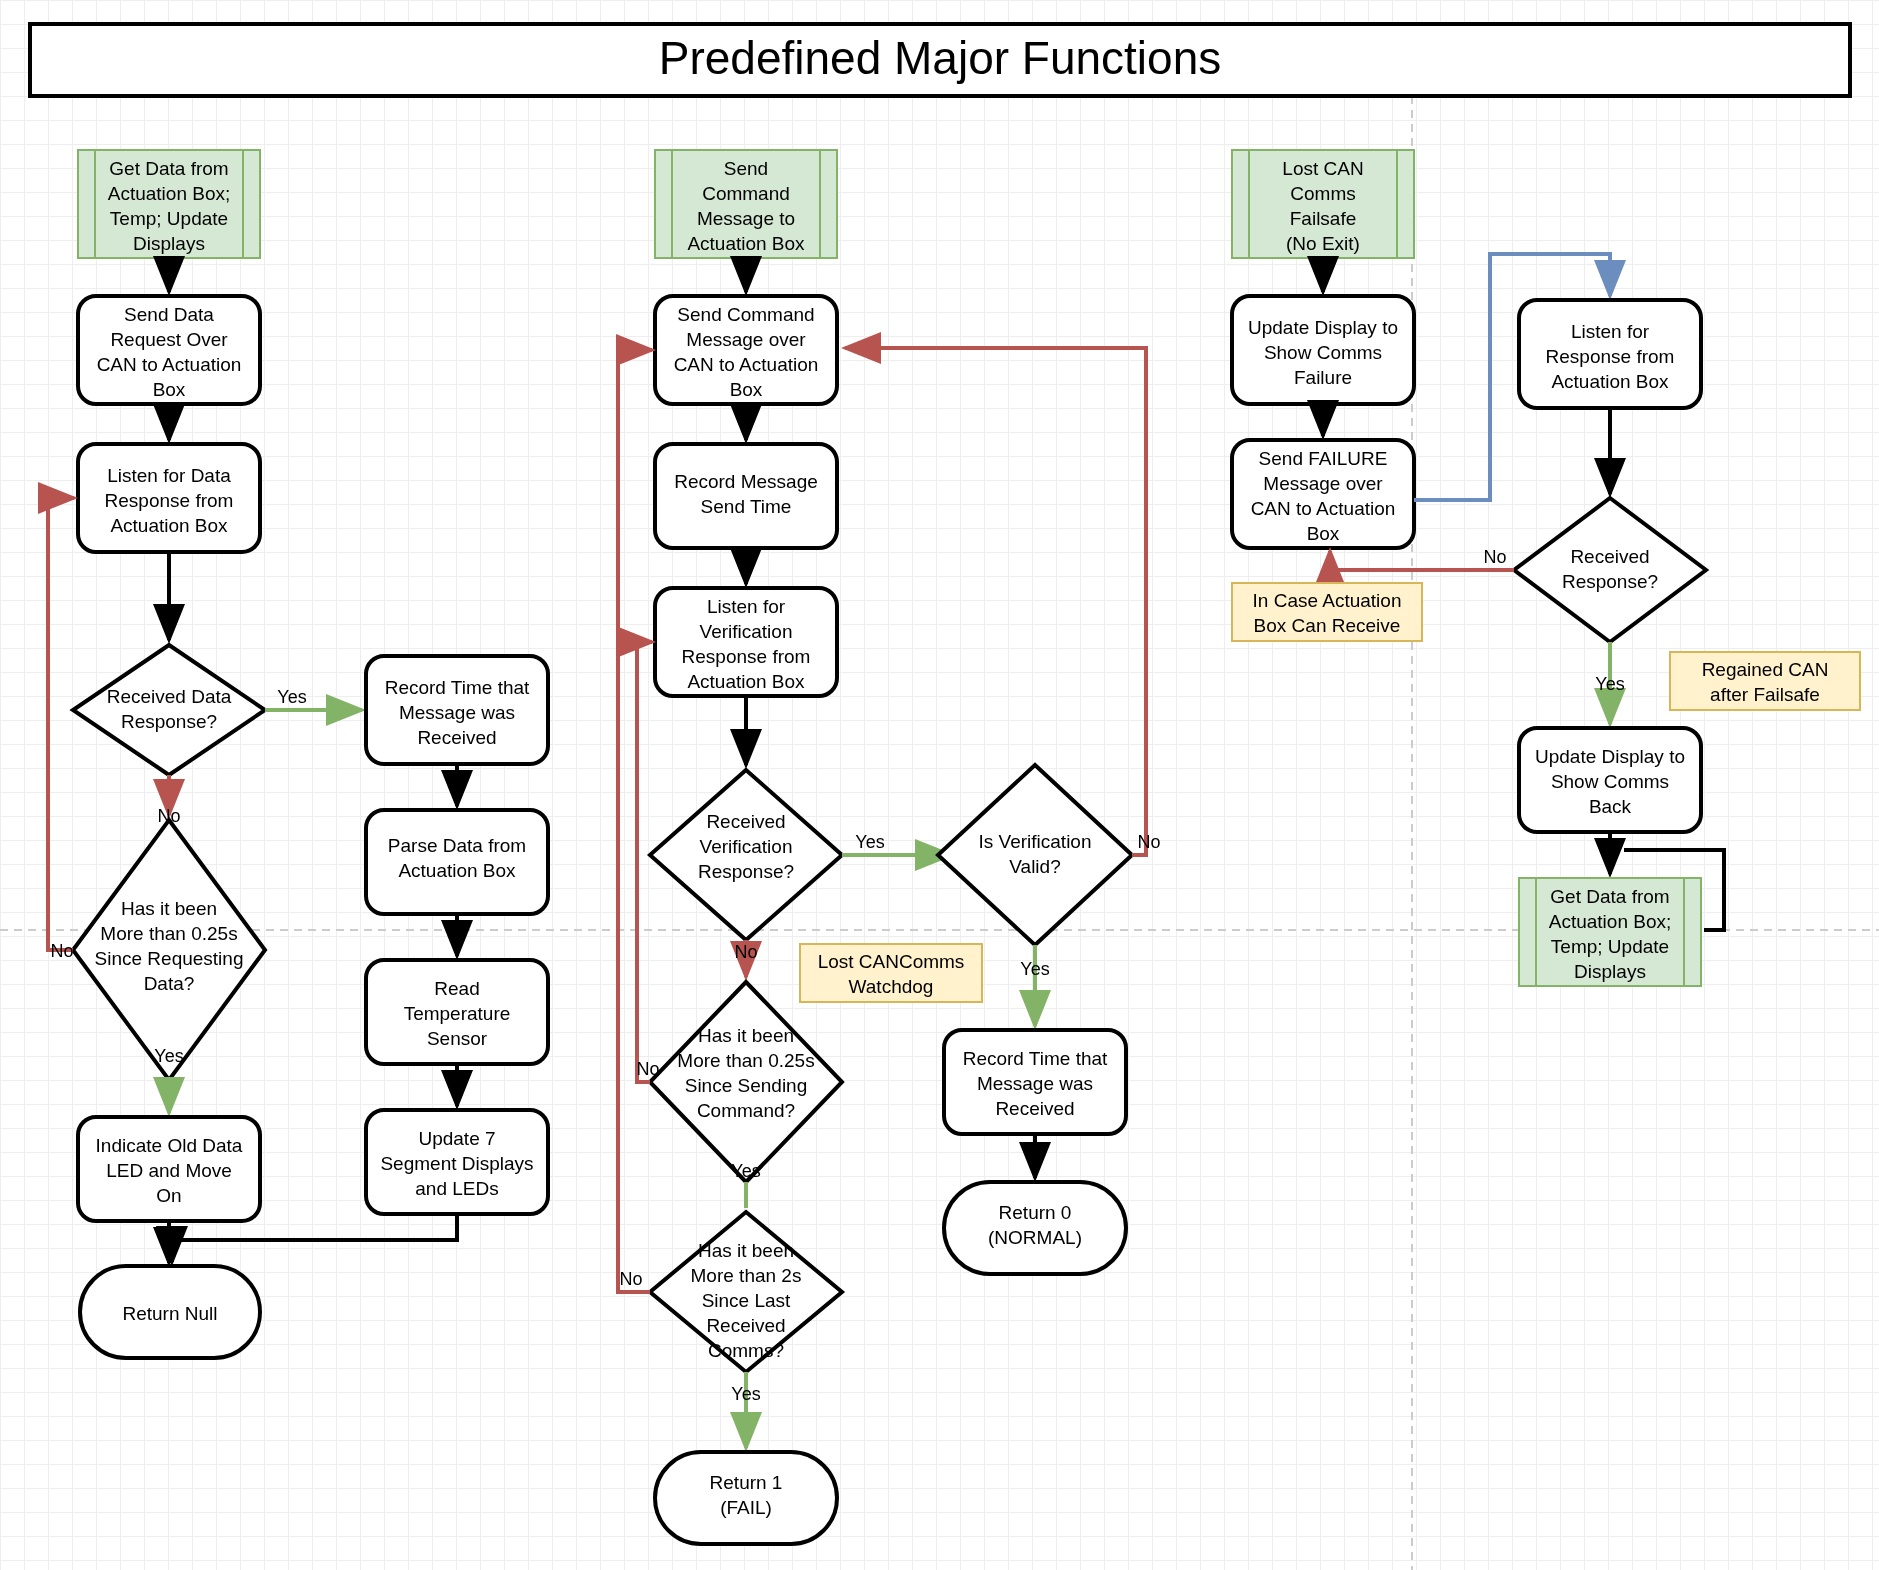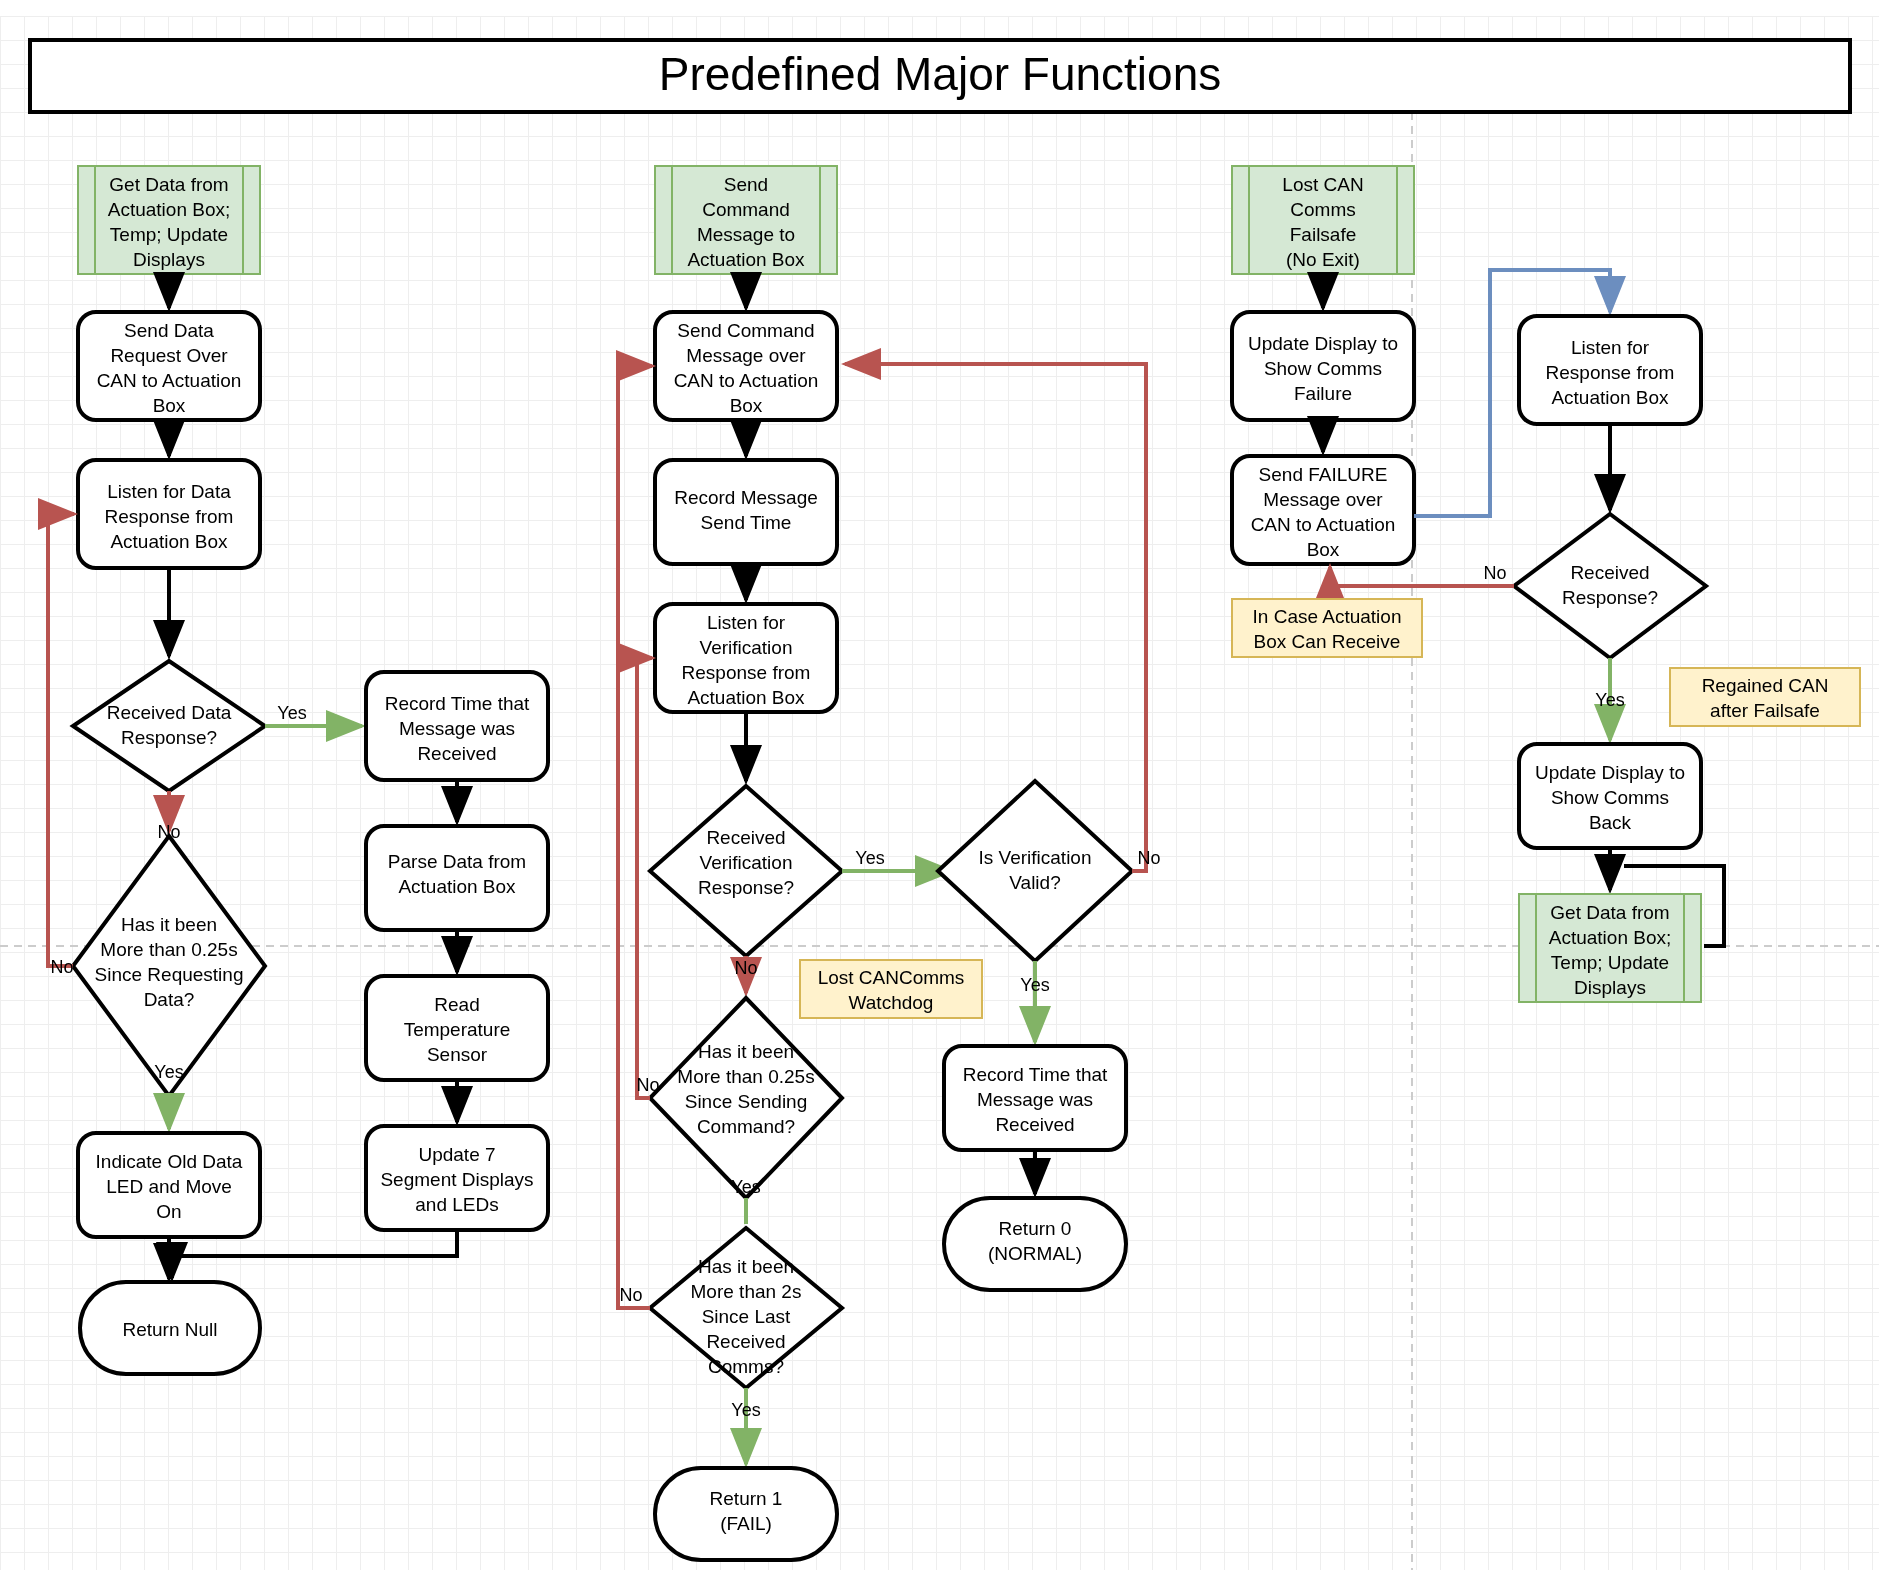--- a/index.html
+++ b/index.html
@@ -1,20 +1,20 @@
 <!DOCTYPE html>
 <html><head>
 <meta charset="utf-8">
 <style>
   html,body{margin:0;padding:0;background:#ffffff;}
   body{
     font-family:"Liberation Sans", sans-serif;
     width:1879px;height:1570px;overflow:hidden;position:relative;
   }
-  #canvas{position:absolute;left:0;top:16px;width:1879px;height:1536px;text-align:right;}
+  #canvas{position:absolute;left:0;top:0;width:1879px;height:1536px;text-align:right;}
   
   .gridbg{
     position:absolute;left:0;top:0;width:1879px;height:1570px;
     background-color:#ffffff;
     background-image:
       linear-gradient(to right, #eeeeee 1px, transparent 1px),
       linear-gradient(to bottom, #eeeeee 1px, transparent 1px),
       linear-gradient(to right, #dddddd 1px, transparent 1px),
       linear-gradient(to bottom, #dddddd 1px, transparent 1px);
     background-size:24px 24px,24px 24px,120px 120px,120px 120px;

